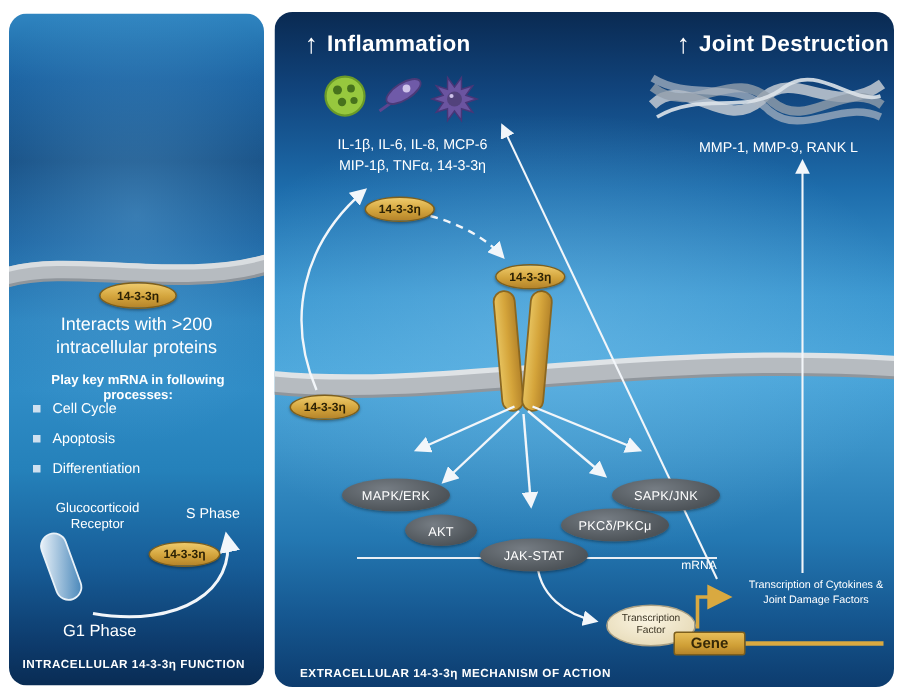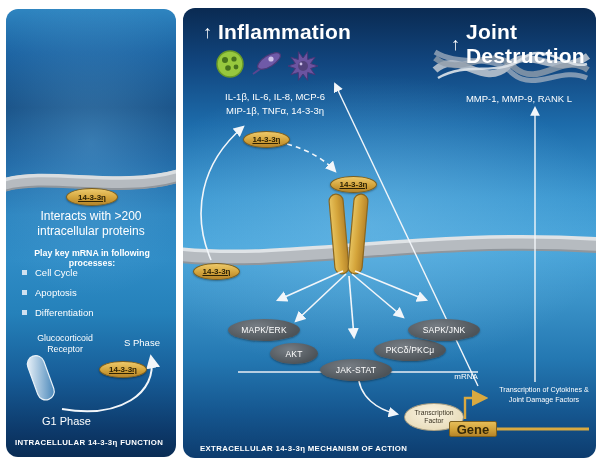--- a/index.html
+++ b/index.html
@@ -25,55 +25,54 @@
   .txt { position:absolute; color:#fff; }
   .center { text-align:center; }
 
   .gold-oval {
     position:absolute; border-radius:50%;
     background:linear-gradient(180deg,#eeca6b,#d3a43c 55%,#b5842a);
     border:1px solid #7d5f1d; color:#2c2205;
     font-weight:bold; font-size:8px;
     display:flex; align-items:center; justify-content:center;
     box-shadow:0 1px 2px rgba(0,0,0,.35);
-    text-decoration:underline;
   }
   .sig {
     position:absolute; border-radius:50%;
     background:radial-gradient(ellipse at 40% 32%,#767d84,#4d5358 72%);
     color:#fff; font-size:8.5px; letter-spacing:.2px;
     display:flex; align-items:center; justify-content:center;
     box-shadow:0 1px 2px rgba(0,0,0,.35);
     margin-top:17px;
   }
 
   .heading { position:absolute; display:flex; align-items:center; gap:6px; color:#fff; font-weight:bold; }
   .heading .up { font-size:18px; line-height:1; }
-  .heading .hl { font-size:21px; letter-spacing:.2px; }
+  .heading .hl { font-size:15px; letter-spacing:.2px; }
 
   .headline-left { left:12px; top:200px; width:146px; font-size:12px; font-weight:normal; line-height:1.25; }
   .subhead-left  { left:8px;  top:239px; width:156px; font-size:8.8px; font-weight:bold; }
   .proc-row { position:absolute; left:16px; display:flex; align-items:center; gap:8px; color:#fff; }
   .proc-sq { width:5px; height:5px; background:#cfe0ef; flex:0 0 auto; }
   .proc-lb { font-size:9.5px; }
 
   .cyt { line-height:1.45; font-size:9.5px; }
   .small-note { font-size:7.2px; line-height:1.45; }
 
   .tf-oval {
     position:absolute; border-radius:50%;
     background:radial-gradient(ellipse at 45% 35%, #faf4e2, #e8dcba 75%);
     border:1px solid #a99f83; color:#3a3322;
     font-size:6.8px; line-height:1.15; text-align:center;
     display:flex; align-items:center; justify-content:center;
   }
   .gene-box {
     position:absolute;
     background:linear-gradient(180deg,#e6bd58,#cf9f36 60%,#b5842a);
-    border:1px solid #7d5f1d; color:#352807; font-weight:bold; font-size:13px;
+    border:1px solid #7d5f1d; color:#352807; font-weight:bold; font-size:10px;
     display:flex; align-items:center; justify-content:center; border-radius:2px;
   }
   .footer { position:absolute; color:#fff; font-weight:bold; font-size:7.8px; letter-spacing:.35px; }
 </style>
 </head>
 <body>
 
 <div class="canvas">
 
   <div class="panel panel-left">

